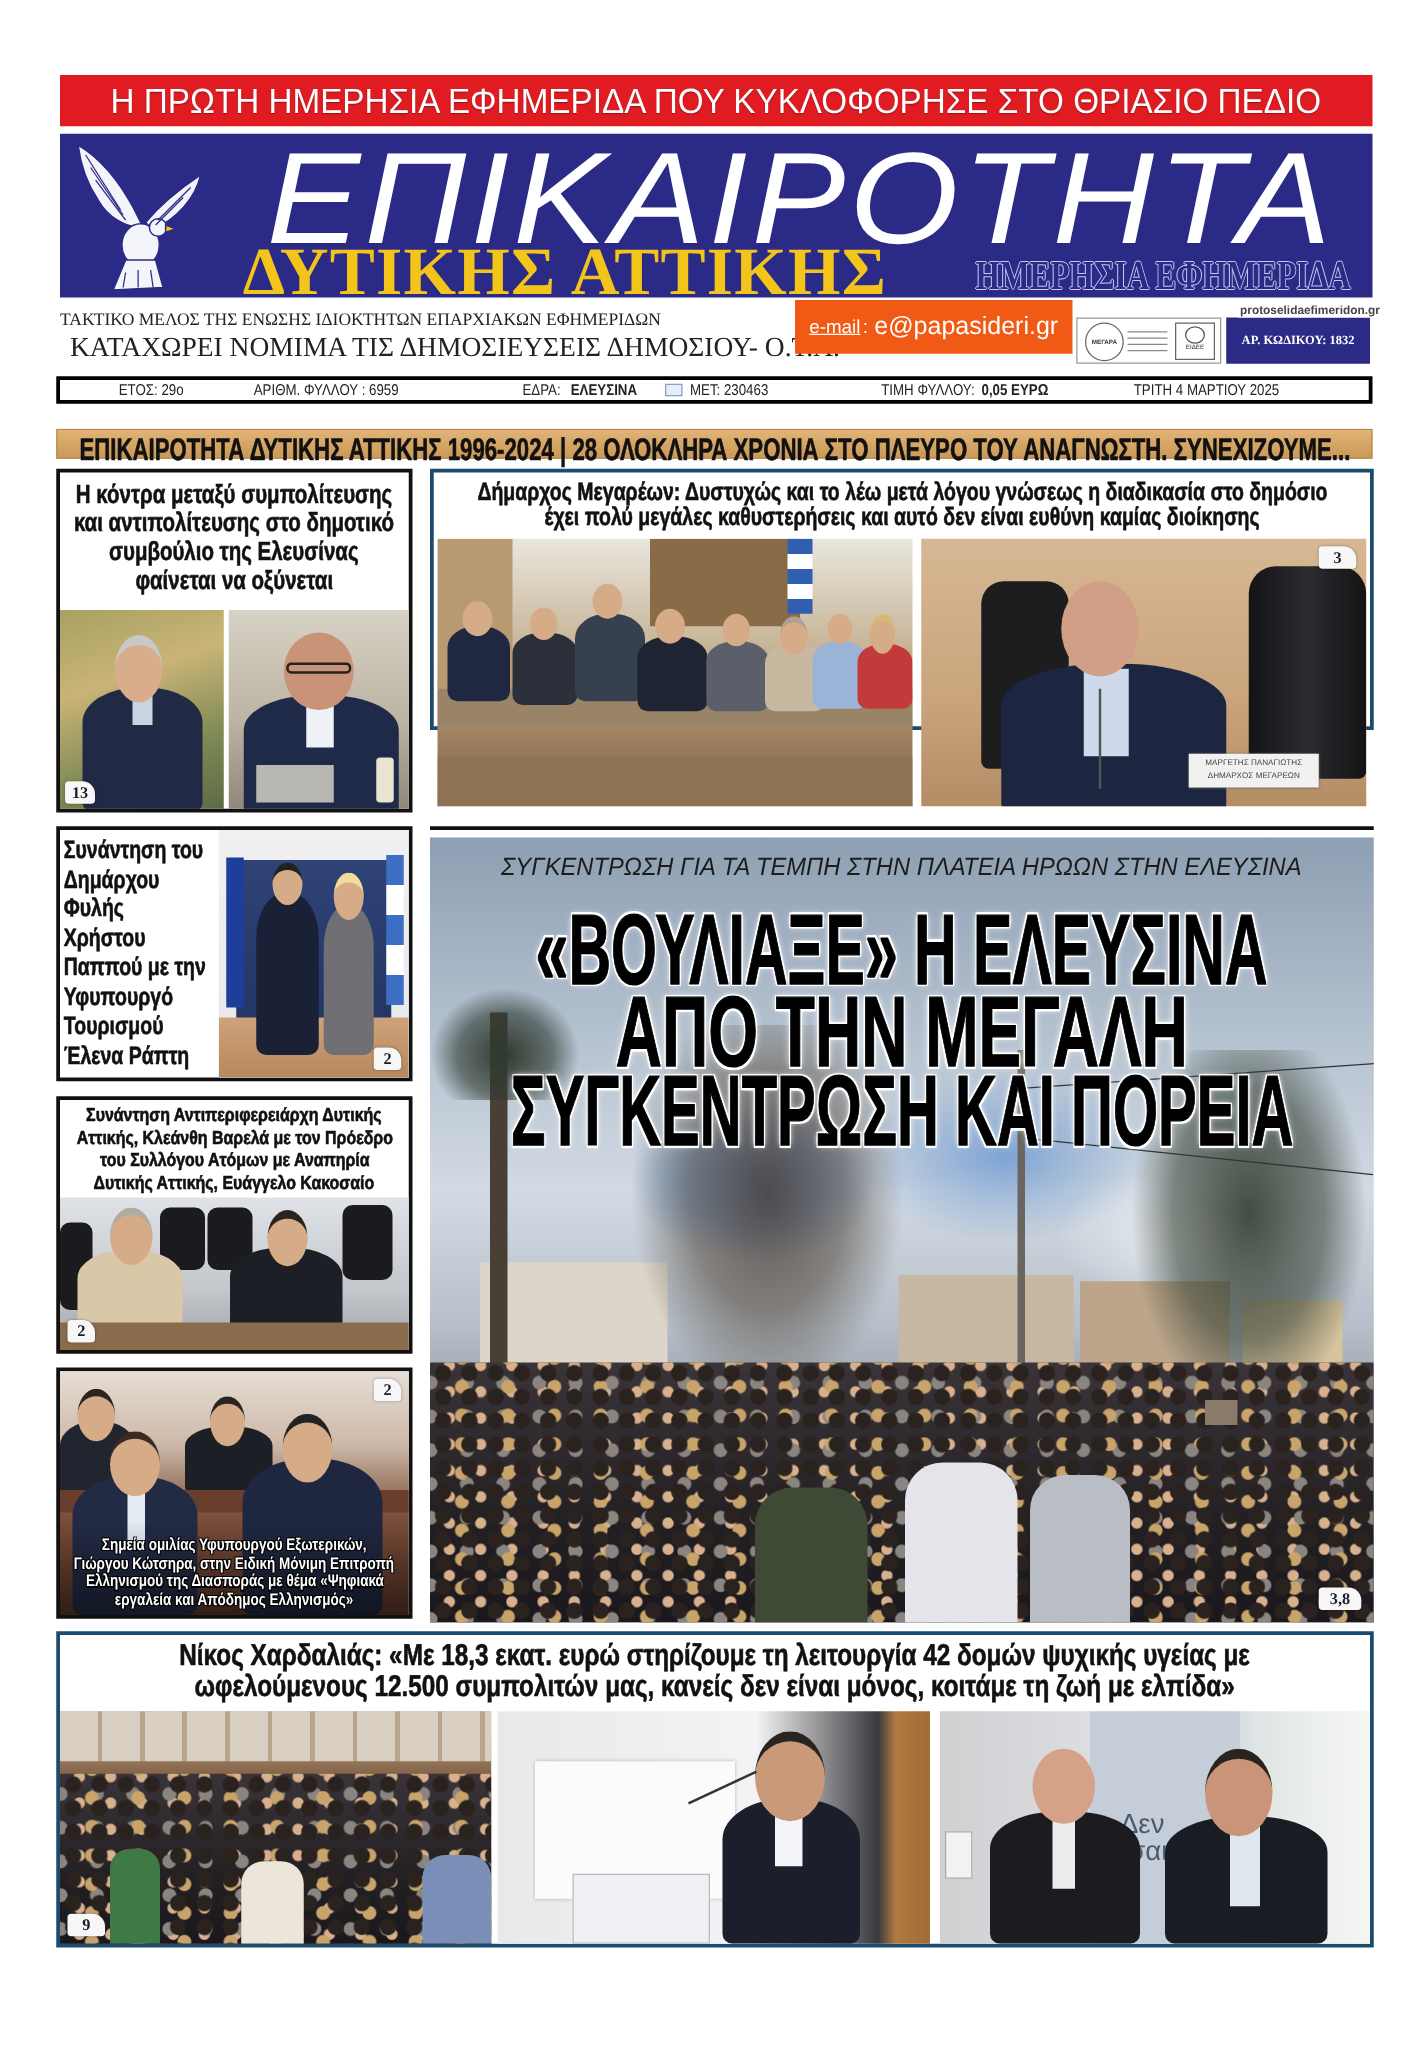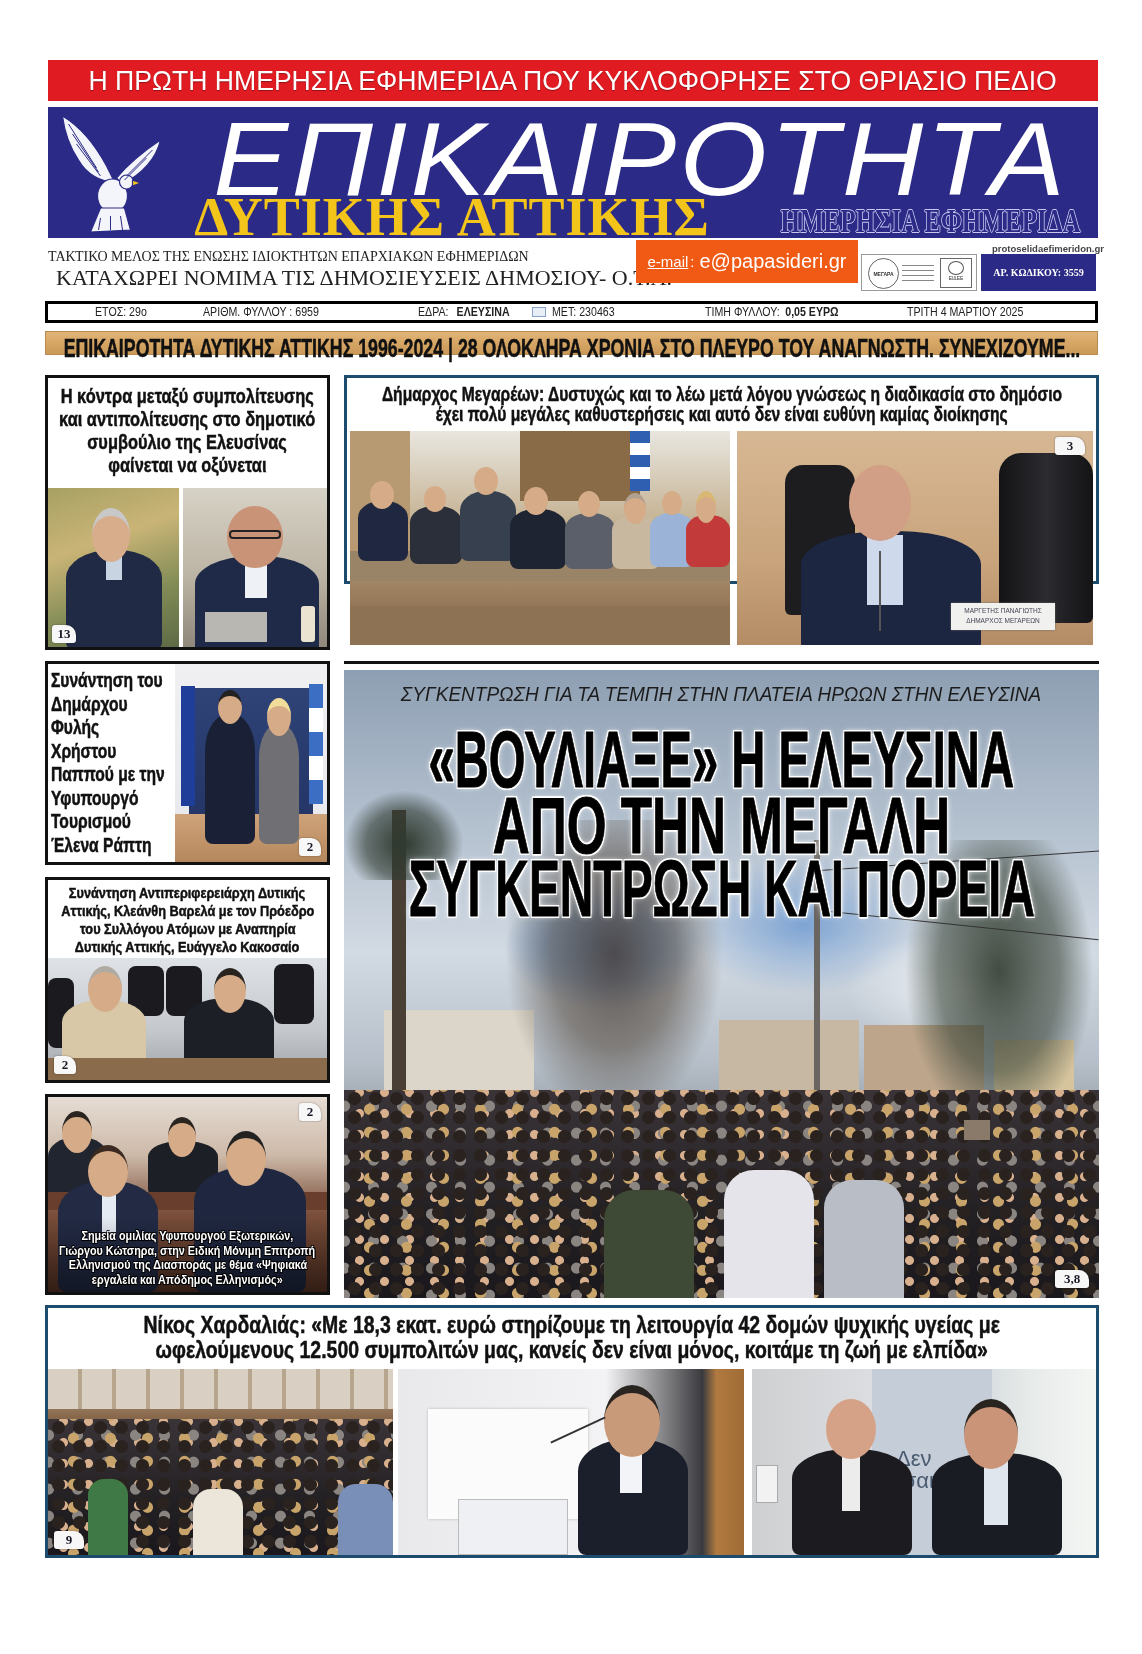--- a/index.html
+++ b/index.html
@@ -23,21 +23,21 @@
   #mast-tag{left:727px;top:98px;width:312px;font-family:"Liberation Serif",serif;font-weight:700;font-size:33px;line-height:33px;color:#2b2a86;text-shadow:1px 0 0 #c9c7f0,-1px 0 0 #c9c7f0,0 1px 0 #c9c7f0,0 -1px 0 #c9c7f0;}
   #watermark{left:990px;top:243px;font-size:9.5px;font-weight:700;color:#444;background:#fff;padding:0 2px;line-height:11px;}
   .member{font-family:"Liberation Serif",serif;color:#222;white-space:nowrap;}
   #member1{left:48px;top:249px;font-size:14px;line-height:16px;}
   #member2{left:56px;top:268px;font-size:22px;line-height:20px;}
   #email-box{left:636px;top:240px;width:222px;height:43px;background:#f15a14;color:#fff;display:flex;align-items:center;justify-content:center;gap:2px;}
   #stamps{left:861px;top:254px;width:116px;height:37px;background:#fff;border:1px solid #9a9a9a;box-sizing:border-box;}
   #code-box{left:981px;top:254px;width:115px;height:37px;background:#2b2a86;color:#fff;font-family:"Liberation Serif",serif;font-weight:700;font-size:10px;display:flex;align-items:center;justify-content:center;}
   #info-bar{left:45px;top:301px;width:1053px;height:22px;border:3px solid #000;box-sizing:border-box;background:#fff;}
   .info{position:absolute;top:0;font-size:12.5px;line-height:16px;color:#222;white-space:nowrap;transform:scaleX(.85);transform-origin:left center;}
-  #slogan-bar{left:45px;top:331px;width:1053px;height:24px;background:linear-gradient(180deg,#e2b57a 0%,#d6a665 50%,#c99858 100%);box-shadow:inset 0 0 0 1px #b98a4f;text-align:right;}
+  #slogan-bar{left:45px;top:343px;width:1053px;height:24px;background:linear-gradient(180deg,#e2b57a 0%,#d6a665 50%,#c99858 100%);box-shadow:inset 0 0 0 1px #b98a4f;text-align:right;}
   .frame-black{border:3px solid #111;box-sizing:border-box;background:#fff;}
   .frame-blue{border:3px solid #1d4b6e;box-sizing:border-box;background:#fff;}
   .crowd{background:
     radial-gradient(circle at 50% 45%, #2a221e 0 6px, transparent 7px) 0 0/21px 19px,
     radial-gradient(circle at 50% 45%, #c9a46a 0 5px, transparent 6px) 7px 9px/37px 23px,
     radial-gradient(circle at 50% 45%, #8a8580 0 5px, transparent 6px) 15px 4px/29px 27px,
     radial-gradient(circle at 50% 45%, #d9b08e 0 4px, transparent 5px) 3px 14px/25px 21px,
     linear-gradient(180deg,#3a3438 0%,#232024 60%,#1a181c 100%);}
 </style>
 </head>
@@ -93,21 +93,21 @@
     <span style="font-size:5px;font-weight:700;color:#333">ΜΕΓΑΡΑ</span>
   </div>
   <div class="s" style="left:40px;top:10px;width:32px;height:1px;background:#888;box-shadow:0 5px 0 #888,0 10px 0 #888,0 15px 0 #888"></div>
   <div class="s" style="left:78px;top:3px;width:32px;height:30px;border:1px solid #666;box-sizing:border-box;text-align:center">
     <div style="width:14px;height:12px;margin:2px auto 0;border:1px solid #555;border-radius:50%"></div>
     <span style="font-size:5px;color:#333;display:block">ΕΙΔΕΕ</span>
   </div>
 </div>
 
 <div id="code-box" class="abs">
-  <span>ΑΡ. ΚΩΔΙΚΟΥ: 3559</span>
+  <span>ΑΡ. ΚΩΔΙΚΟΥ: 1832</span>
 </div>
 
 <div id="watermark" class="abs">protoselidaefimeridon.gr</div>
 
 <div id="info-bar" class="abs">
   <span class="info" style="left:47px">ΕΤΟΣ: 29ο</span>
   <span class="info" style="left:155px">ΑΡΙΘΜ. ΦΥΛΛΟΥ : 6959</span>
   <span class="info" style="left:370px">
     <span>ΕΔΡΑ:</span>
     <span style="font-weight:700;margin-left:6px">ΕΛΕΥΣΙΝΑ</span>

